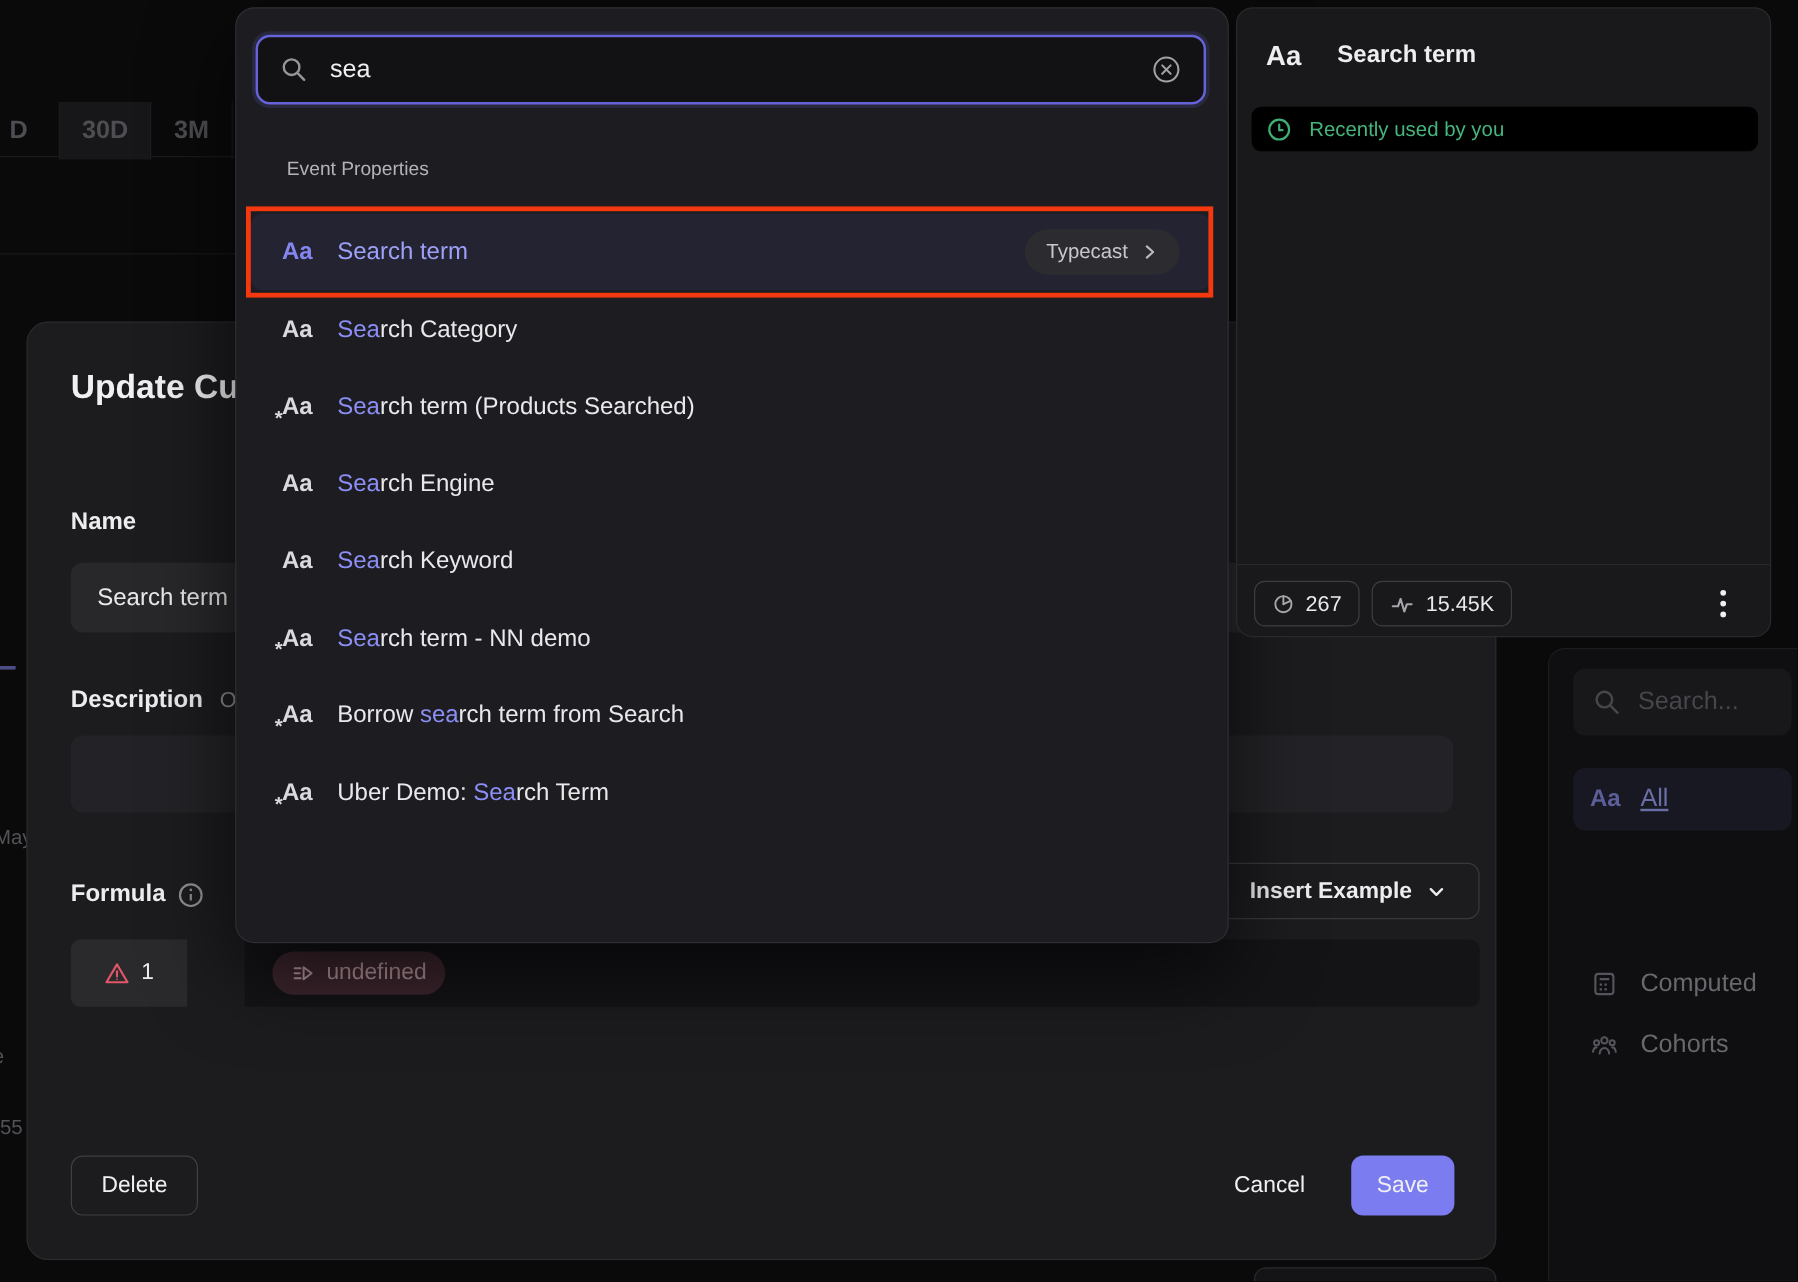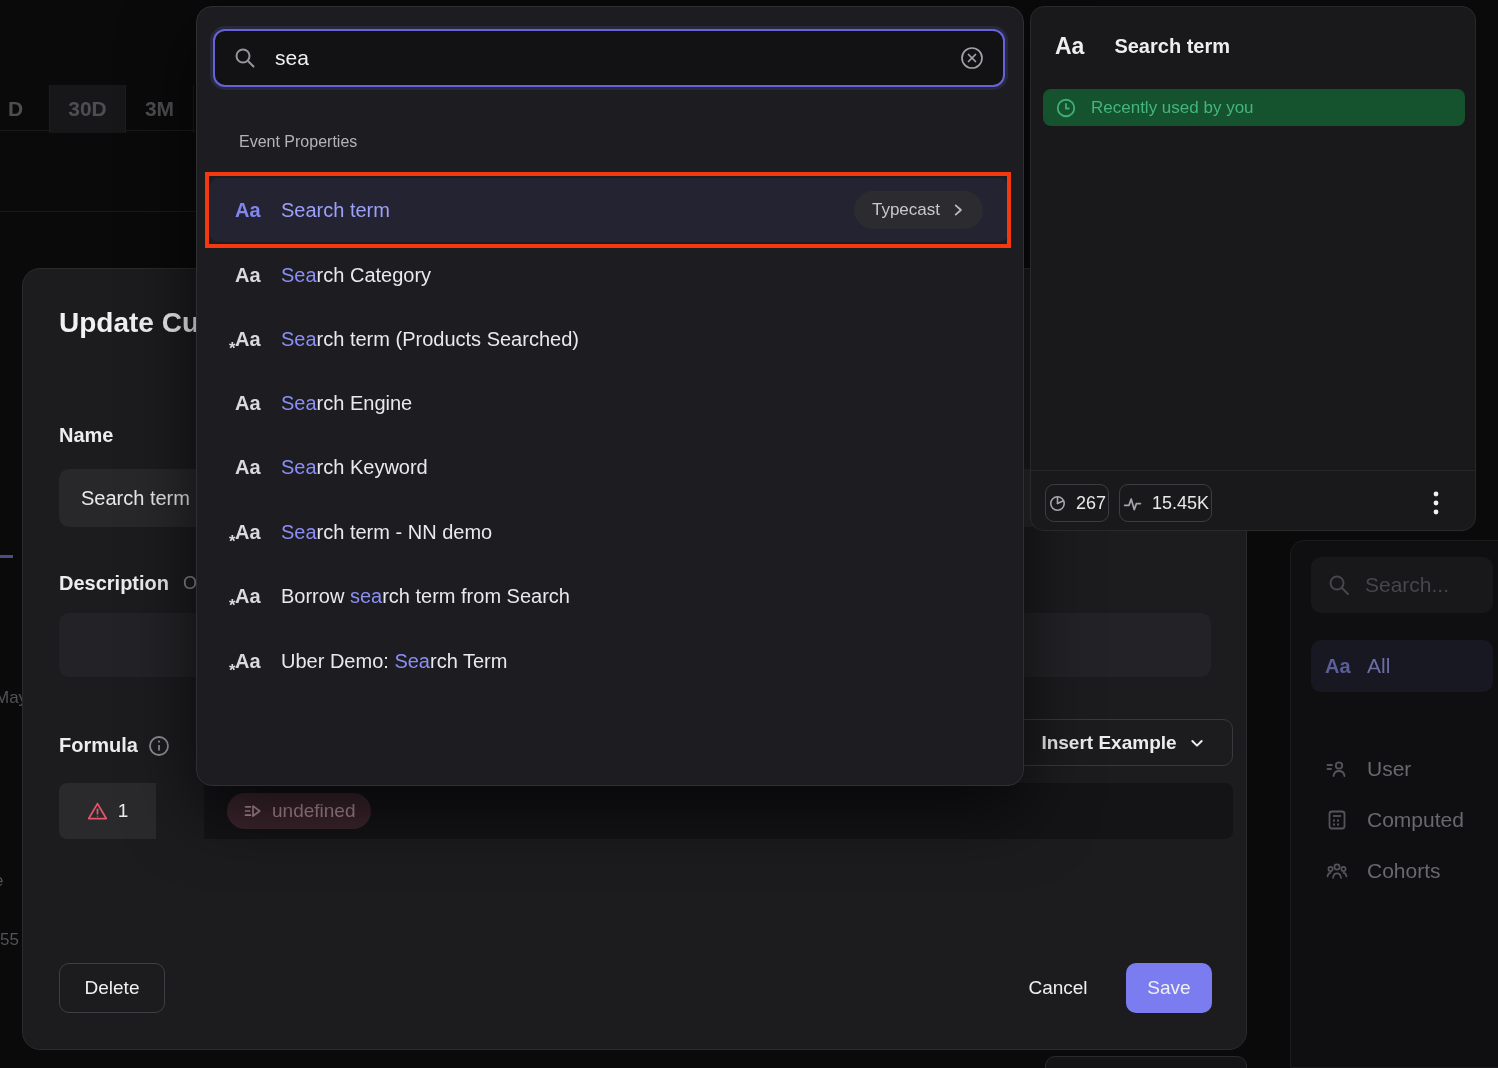--- a/index.html
+++ b/index.html
@@ -65,42 +65,42 @@
     align-items:center; gap:11px; background:#2b2b30; border-radius:19px; color:#c8c8cc; font-size:17px; }
   .annotation { position:absolute; left:8px; top:165px; width:806px; height:76px;
     border:4px solid #f4380f; pointer-events:none; z-index:5; }
 
   
   .detail { position:absolute; left:1030px; top:6px; width:446px; height:525px;
     background:#19191c; border:1px solid #29292c; border-radius:14px; }
   .detail-head { position:absolute; left:24px; top:26px; display:flex; align-items:center; gap:30px; }
   .detail-aa { font-size:23px; font-weight:700; color:#eeeef0; }
   .detail-title { font-size:20px; font-weight:700; color:#eeeef0; }
-  .recent { position:absolute; left:12px; top:82px; width:422px; height:37px; background:#14532d;
+  .recent { position:absolute; left:12px; top:82px; width:422px; height:37px; background:#000000;
     border-radius:8px; display:flex; align-items:center; gap:14px; padding:0 12px;
     color:#45b57d; font-size:17px; }
   .detail-divider { position:absolute; left:0; top:463px; width:100%; height:1px; background:#27272a; }
   .stats { position:absolute; left:14px; top:477px; display:flex; gap:10px; }
   .stat-pill { height:38px; border:1px solid #3d3d41; border-radius:9px; display:flex;
-    align-items:center; gap:9px; padding:0 2px; color:#e9e9eb; font-size:18px; }
+    align-items:center; gap:9px; padding:0 14px; color:#e9e9eb; font-size:18px; }
   .kebab { position:absolute; right:24px; top:481px; width:30px; height:30px; display:flex; align-items:center; justify-content:center; }
 
   
   .filter { position:absolute; left:1290px; top:540px; width:220px; height:528px;
     background:#0f0f12; border-radius:14px 0 0 0; border:1px solid #1c1c1f; }
   .filter-search { position:absolute; left:20px; top:16px; width:182px; height:56px; background:#18181b;
     border-radius:10px; display:flex; align-items:center; gap:14px; padding:0 16px;
     color:#46464b; font-size:21px; }
   .f-item { position:absolute; left:20px; width:182px; height:52px; border-radius:10px;
     display:flex; align-items:center; color:#68686d; font-size:21px; }
   .f-item .f-ic { width:26px; margin-left:14px; color:#54545a; display:flex; }
   .f-item .f-lb { margin-left:16px; }
   .f-item.selected { background:#181823; }
   .f-item.selected .f-ic { color:#5b5e99; }
-  .f-item.selected .f-lb { color:#6a6ea6; }
+  .f-item.selected .f-lb { color:#6a6ea6;text-decoration:underline; }
   .f-aa { font-size:20px; font-weight:600; }
 
   .stub { position:absolute; left:1045px; top:1056px; width:202px; height:14px;
     background:#141416; border:1px solid #2a2a2d; border-radius:10px 10px 0 0; }
 
   svg { display:block; }
 </style>
 </head>
 <body>
 
@@ -183,31 +183,20 @@
       <svg width="24" height="24" viewBox="0 0 24 24" fill="none" stroke="#46464b" stroke-width="2" stroke-linecap="round">
           <circle cx="10" cy="10" r="6.5"></circle>
           <line x1="15.2" y1="15.2" x2="21" y2="21"></line>
         </svg>
       <span>Search...</span>
     </div>
     <div class="f-item selected" style="top:99px">
       <span class="f-ic f-aa">Aa</span>
       <span class="f-lb">All</span>
     </div>
-    <div class="f-item" style="top:202px">
-      <span class="f-ic">
-        <svg width="24" height="24" viewBox="0 0 24 24" fill="none" stroke="currentColor" stroke-width="1.8" stroke-linecap="round">
-          <line x1="2.5" y1="8" x2="7" y2="8"></line>
-            <line x1="2.5" y1="12" x2="6" y2="12"></line>
-            <circle cx="14" cy="8.5" r="3.2"></circle>
-            <path d="M8.5 19 C9 15.5 11.3 14 14 14 C16.7 14 19 15.5 19.5 19"></path>
-        </svg>
-      </span>
-      <span class="f-lb">User</span>
-    </div>
     <div class="f-item" style="top:253px">
       <span class="f-ic">
         <svg width="24" height="24" viewBox="0 0 24 24" fill="none" stroke="currentColor" stroke-width="1.8" stroke-linejoin="round">
           <rect x="4.5" y="3.5" width="15" height="17" rx="2.5"></rect>
             <line x1="8" y1="8" x2="16" y2="8"></line>
             <line x1="8" y1="12.5" x2="16" y2="12.5" stroke-dasharray="2 2"></line>
             <line x1="8" y1="16.5" x2="16" y2="16.5" stroke-dasharray="2 2"></line>
         </svg>
       </span>
       <span class="f-lb">Computed</span>

